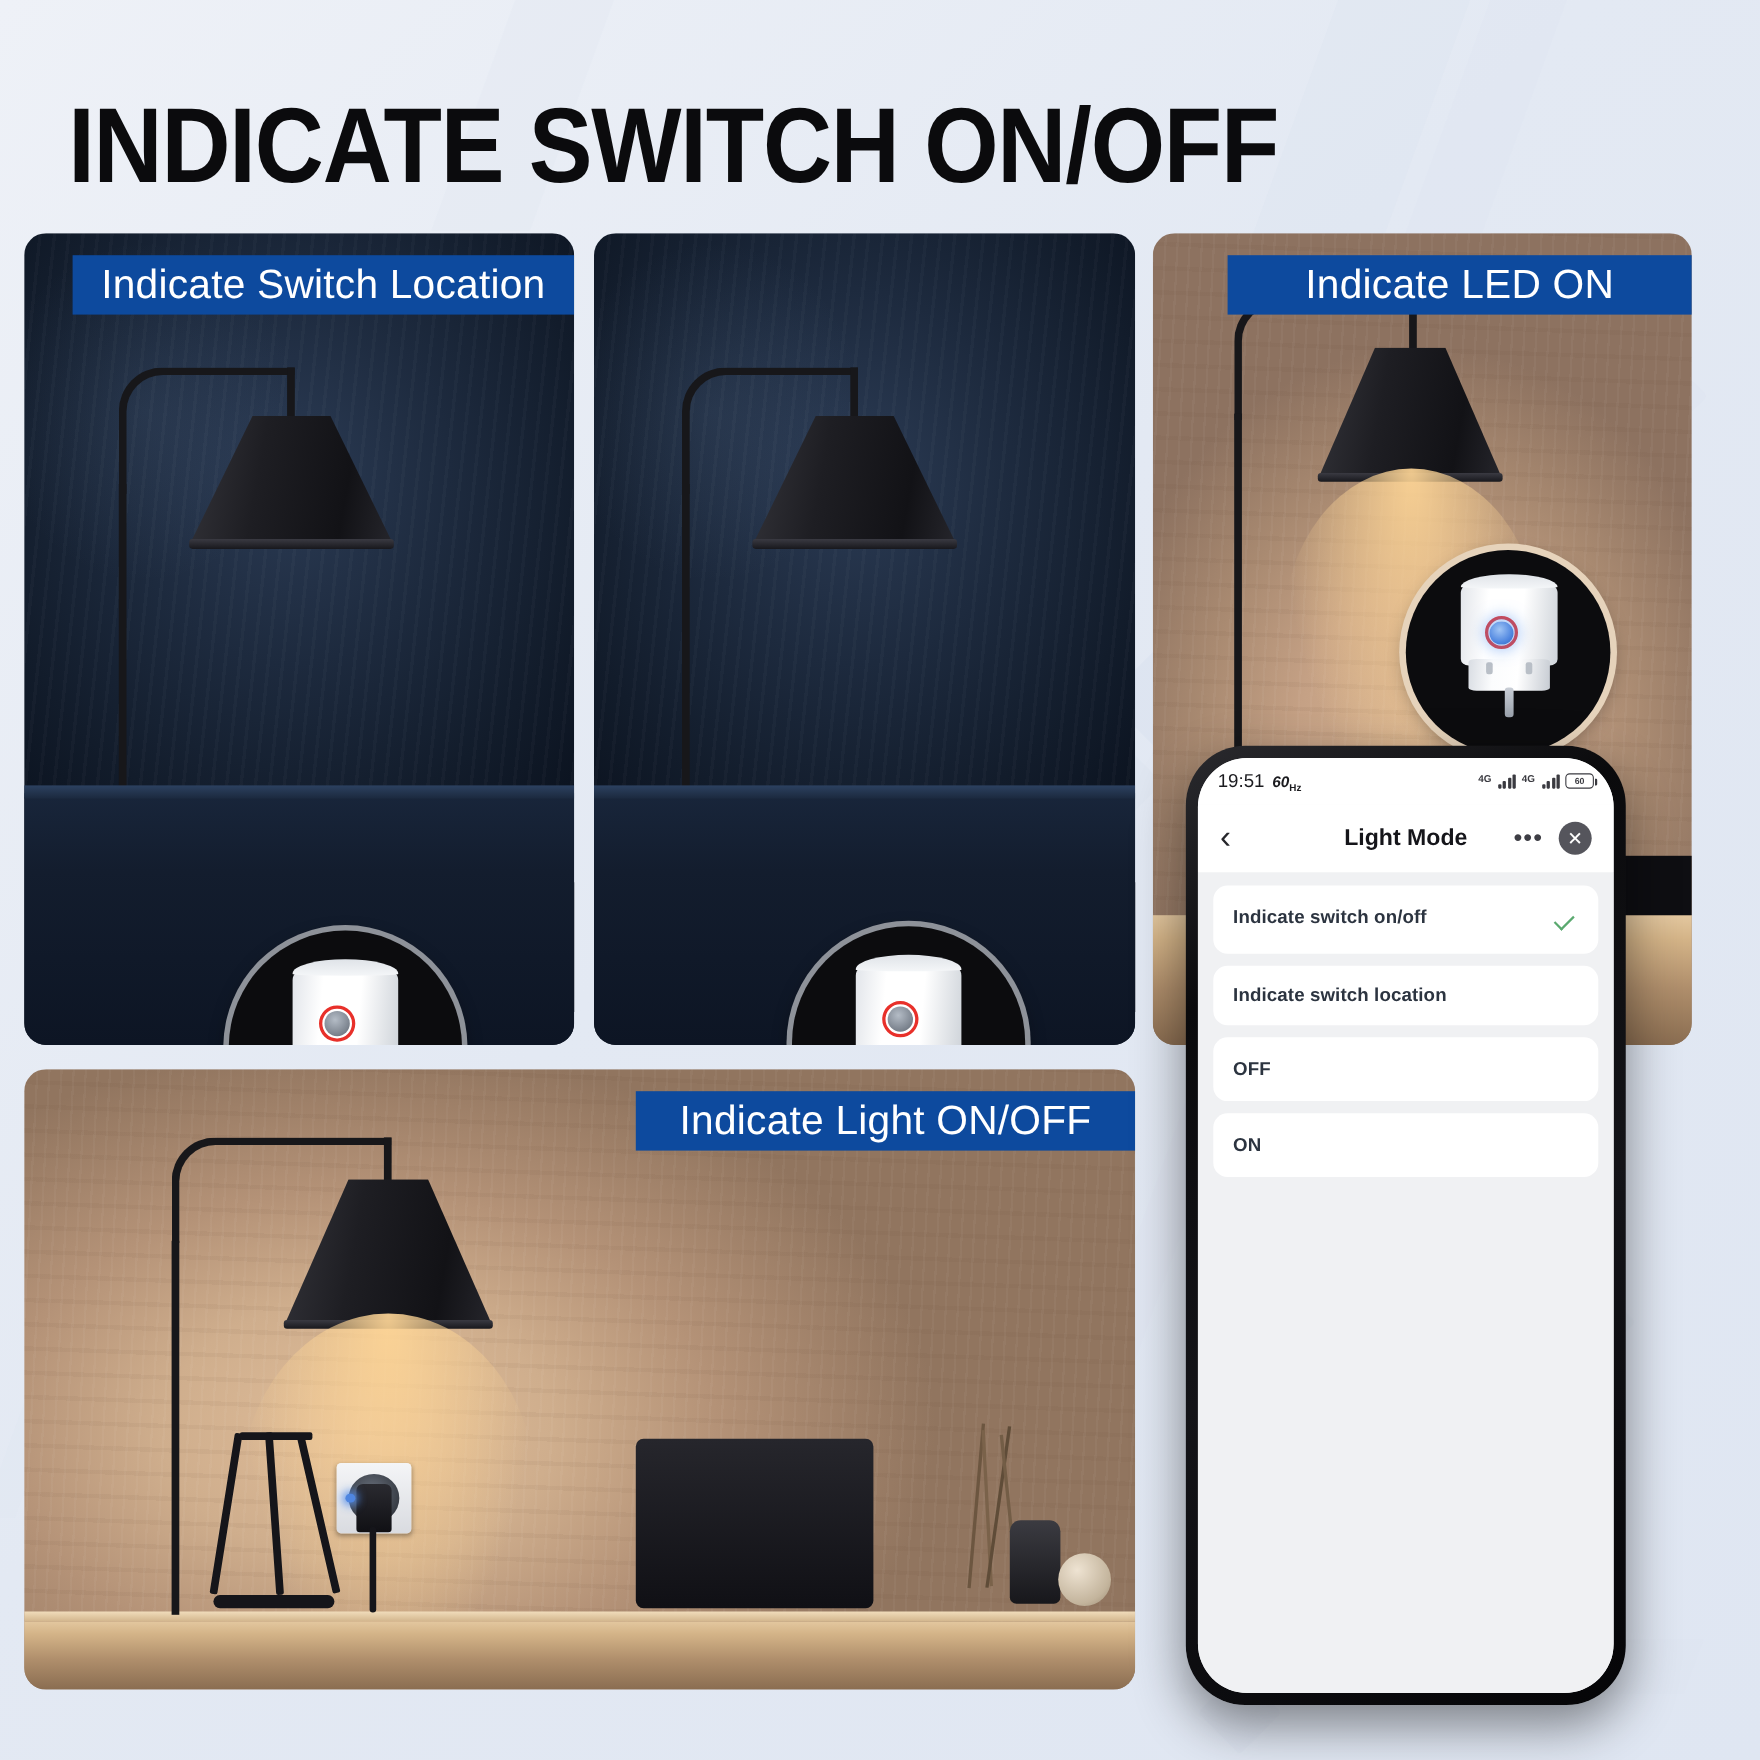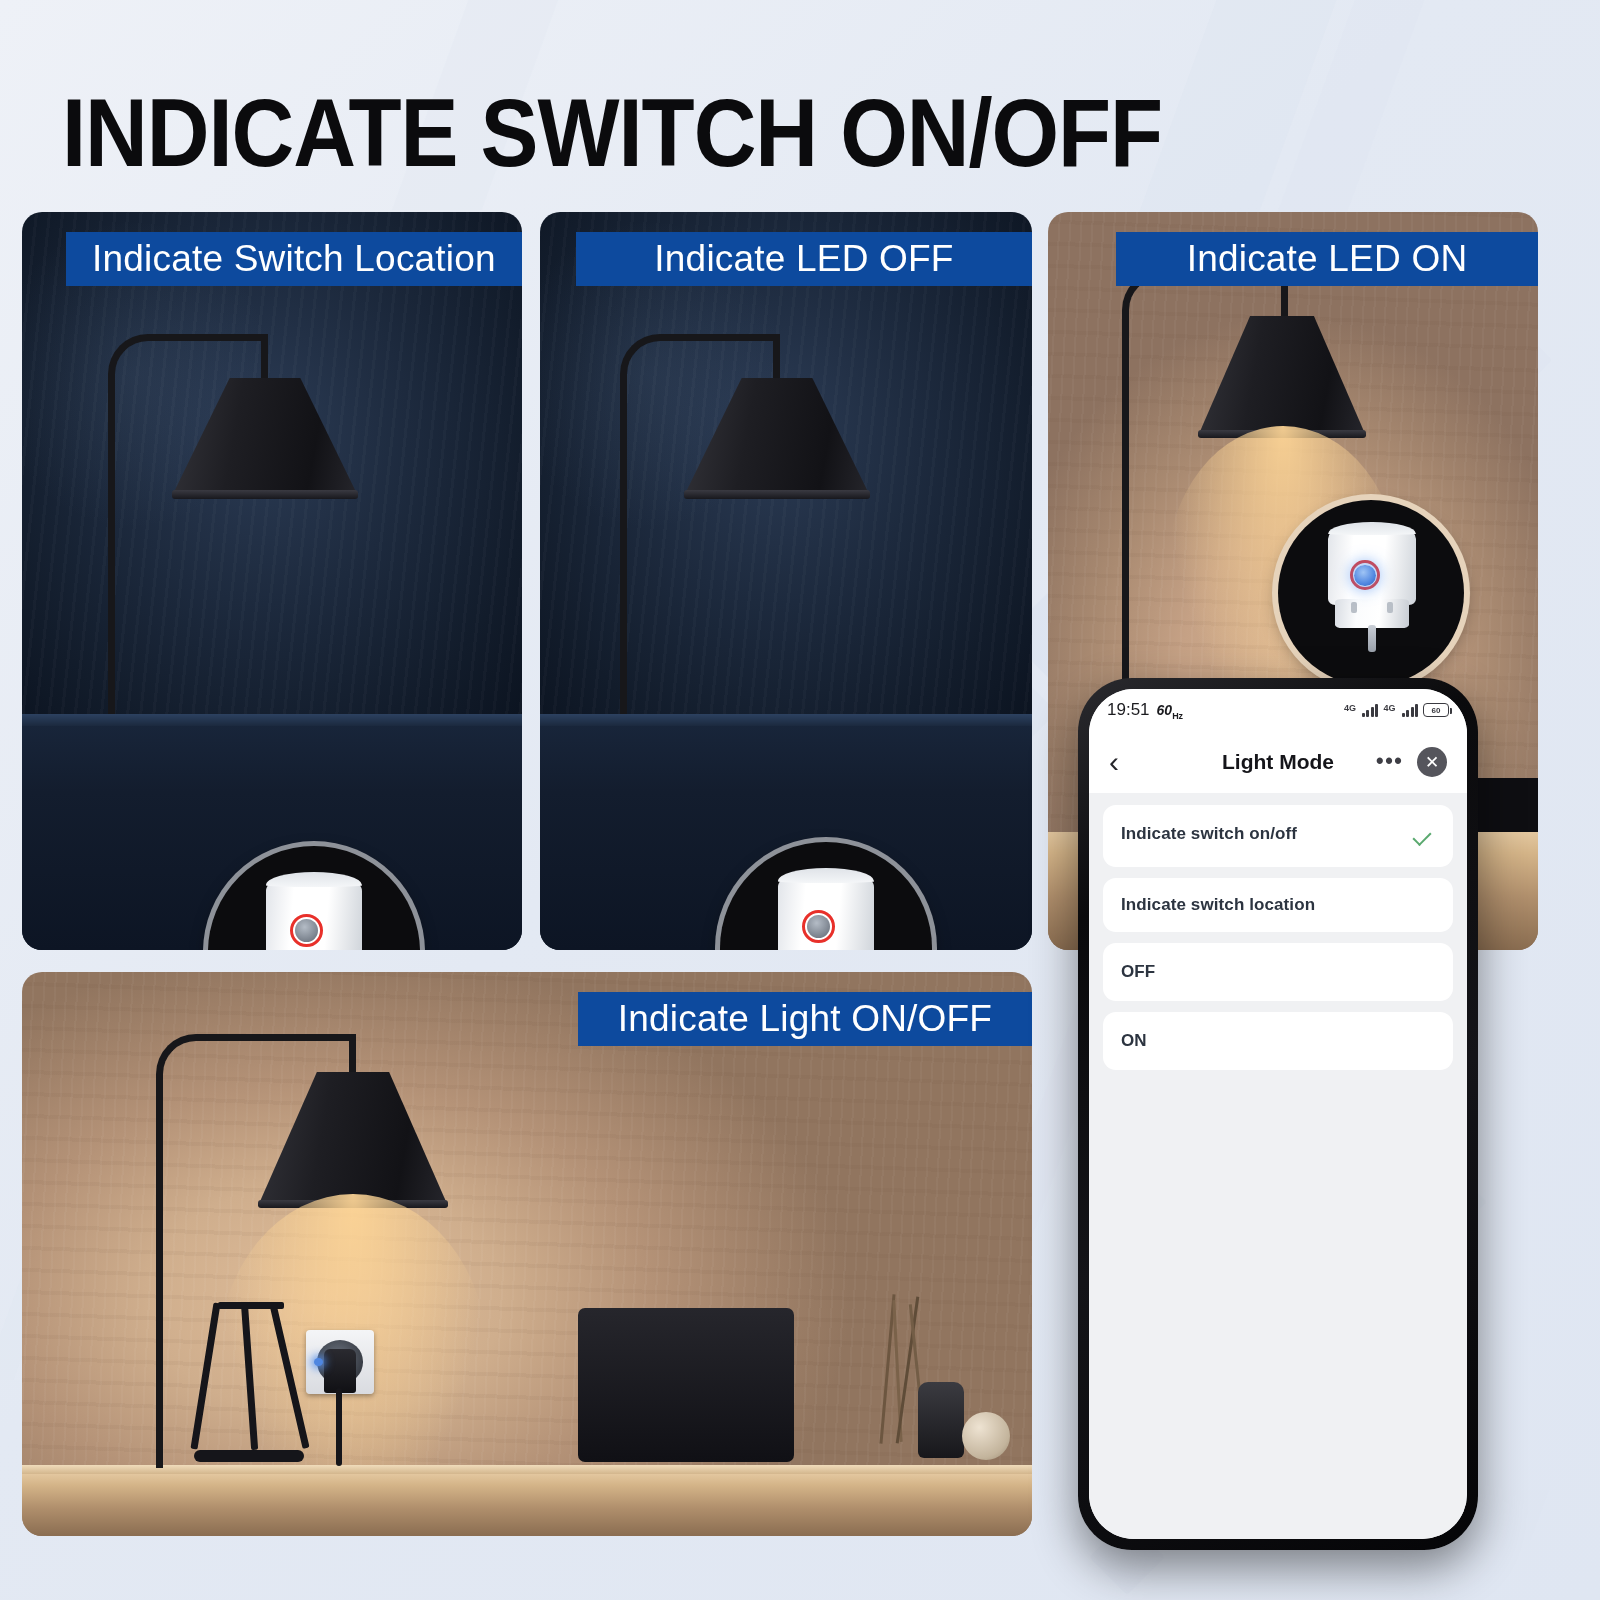--- a/index.html
+++ b/index.html
@@ -447,23 +447,20 @@
         <div class="plug" style="left:58px; top:26px; width:96px; height:132px;">
           <div class="barrel"></div>
           <div class="cap"></div>
 
           <div class="btn-halo" style="left:25%; top:32%; width:34%; height:25%;"></div>
           <div class="btn btn-off" style="left:30%; top:35.5%; width:24%; height:17.5%;"></div>
         </div>
       </div>
     </div>
 
-    <div class="banner" style="left:36px; top:20px; width:456px; height:54px; justify-content:center;">
-      <span>Indicate LED OFF</span>
-    </div>
   </div>
 
   <div class="panel" style="left:1048px; top:212px; width:490px; height:738px;">
     <div class="scene-warm">
       <div class="wallgrain"></div>
 
       <div class="lamp" style="left:74px; top:58px; width:166px; height:112px;">
         <div class="pole"></div>
       </div>
       <div style="position:absolute; left:233px; top:58px; width:7px; height:50px; background:#17171a;"></div>

